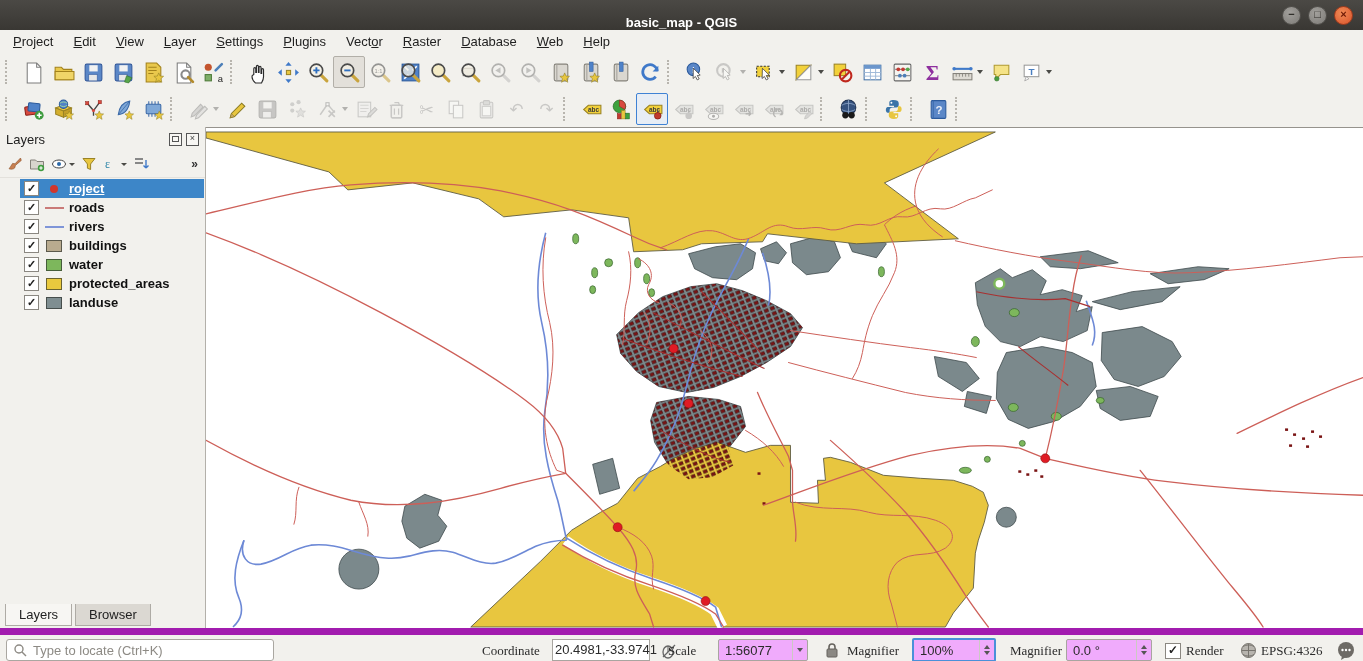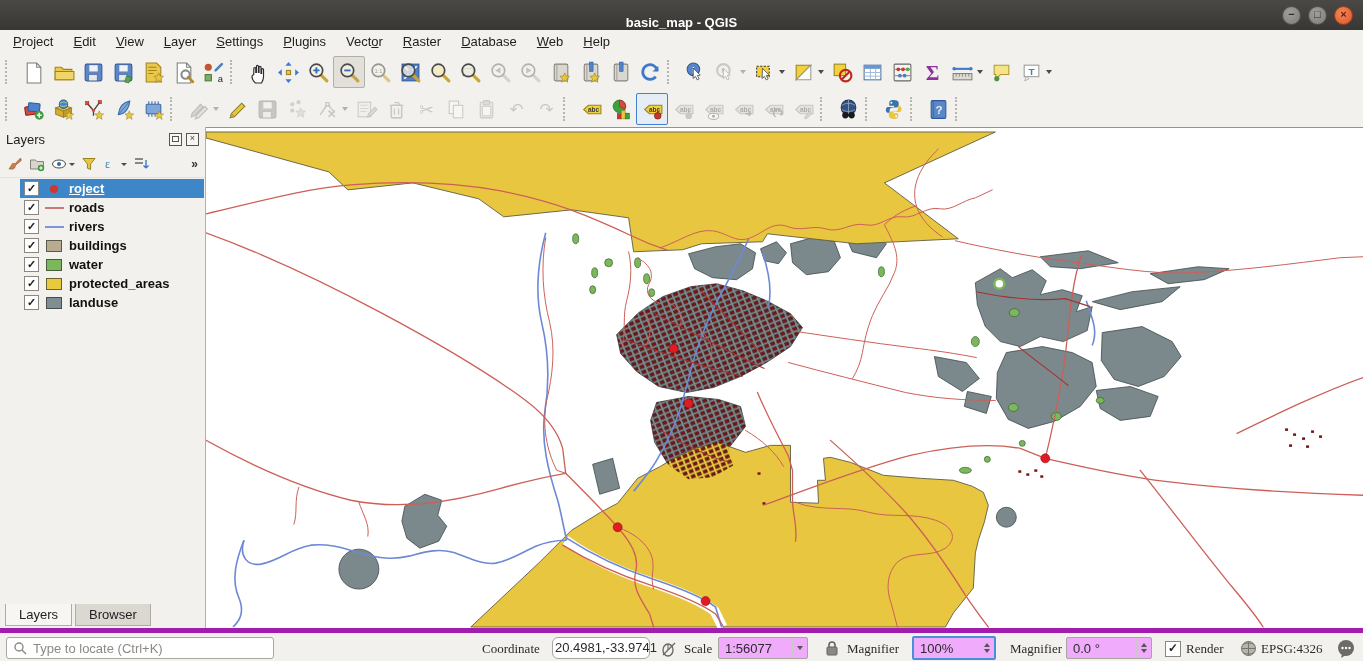--- a/index.html
+++ b/index.html
@@ -65,23 +65,23 @@
   .wa ellipse{fill:var(--water-fill);stroke:var(--water-stroke);stroke-width:.7;}
   .road{stroke:var(--roads);fill:none;stroke-width:1.3;stroke-linecap:round;}
   .road.thin{stroke-width:1;}
   .roadd{stroke:var(--roads-dark);fill:none;stroke-width:1.1;}
   .river{stroke:var(--rivers);fill:none;stroke-width:1.6;}
   .casing{stroke:#fff;fill:none;stroke-width:10;}
   .place{fill:var(--places);stroke:#8c0f0f;stroke-width:.6;}
   .micro{fill:var(--buildings);}
   
   #statusbar{position:absolute;left:0;top:628px;right:0;height:33px;background:#f2f1ed;
-    border-top:5px solid #a21caf;font-size:13px;color:#2b2b2b;box-sizing:border-box;}
+    border-top:7px solid #a21caf;font-size:13px;color:#2b2b2b;box-sizing:border-box;}
   .sb{position:absolute;top:8px;font-family:Liberation Serif, serif;}
-  .sb-field{position:absolute;background:#fff;border:1px solid #a8a5a0;border-radius:6px;height:20px;
+  .sb-field{position:absolute;background:#fff;border:1px solid #a8a5a0;border-radius:0;height:20px;
     line-height:20px;padding:0 2px;font-size:13px;top:4px;box-sizing:content-box;}
   .sb-icon{position:absolute;top:7px;}
   .spin{position:absolute;top:4px;background:#f0abfc;border:1px solid #a8a5a0;border-radius:2px;height:20px;display:flex;align-items:center;}
   .spin.focus{border:2px solid #4a90d9;top:3px;}
   .spin .val{padding:0 6px;flex:1;}
   .arrows{display:flex;flex-direction:column;justify-content:center;border-left:1px solid #ccc9c3;height:100%;width:14px;align-items:center;}
   .arr-up{width:0;height:0;border-left:3.5px solid transparent;border-right:3.5px solid transparent;border-bottom:4px solid #555;margin:1px 0;}
   .arr-dn{width:0;height:0;border-left:3.5px solid transparent;border-right:3.5px solid transparent;border-top:4px solid #555;margin:1px 0;}
   #locator{position:absolute;left:6px;top:4px;width:268px;height:22px;background:#fff;border:1px solid #aaa7a1;
     border-radius:3px;display:flex;align-items:center;box-sizing:border-box;}
@@ -825,21 +825,21 @@
         </svg>
       <input placeholder="Type to locate (Ctrl+K)" style="">
     </div>
     <span class="sb" style="left:482px">Coordinate</span>
     <span class="sb-field" style="left:552px;width:92px">20.4981,-33.9741</span>
     <svg class="sb-icon" style="left:660px" width="18" height="18" viewBox="0 0 18 18">
         <ellipse cx="8" cy="10" rx="5" ry="6" fill="none" stroke="#666" stroke-width="1.3"></ellipse>
         <line x1="8" y1="4" x2="8" y2="10" stroke="#666" stroke-width="1.1"></line>
         <line x1="3" y1="15" x2="15" y2="3" stroke="#666" stroke-width="1.3"></line>
       </svg>
-    <span class="sb" style="left:684px">Scale</span>
+    <span class="sb" style="left:668px">Scale</span>
     <div class="spin" style="left:718px;width:88px">
       <span class="val">1:56077</span>
       <span class="arrows">
           <span class="arr-dn"></span>
         </span>
     </div>
     <svg class="sb-icon" style="left:824px" width="16" height="17" viewBox="0 0 16 17">
         <rect x="3" y="7" width="10" height="8" rx="1" fill="#8b8883" stroke="#66635e"></rect>
         <path d="M5 7V5a3 3 0 0 1 6 0v2" fill="none" stroke="#66635e" stroke-width="1.6"></path>
       </svg>

